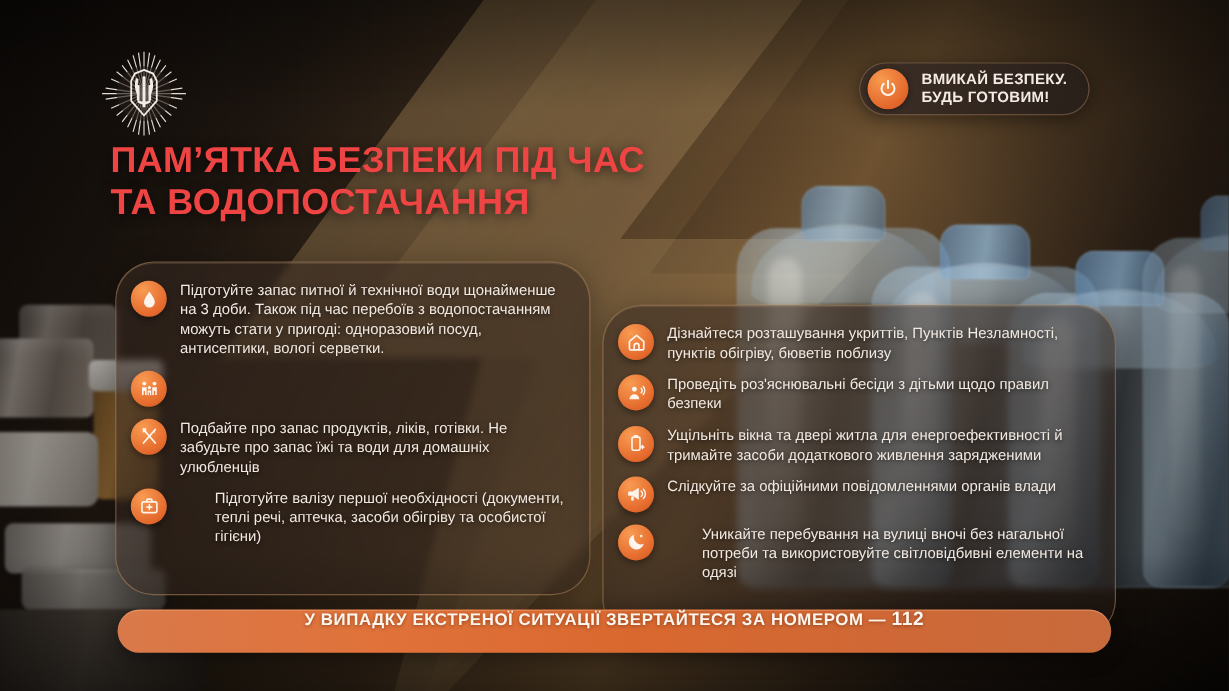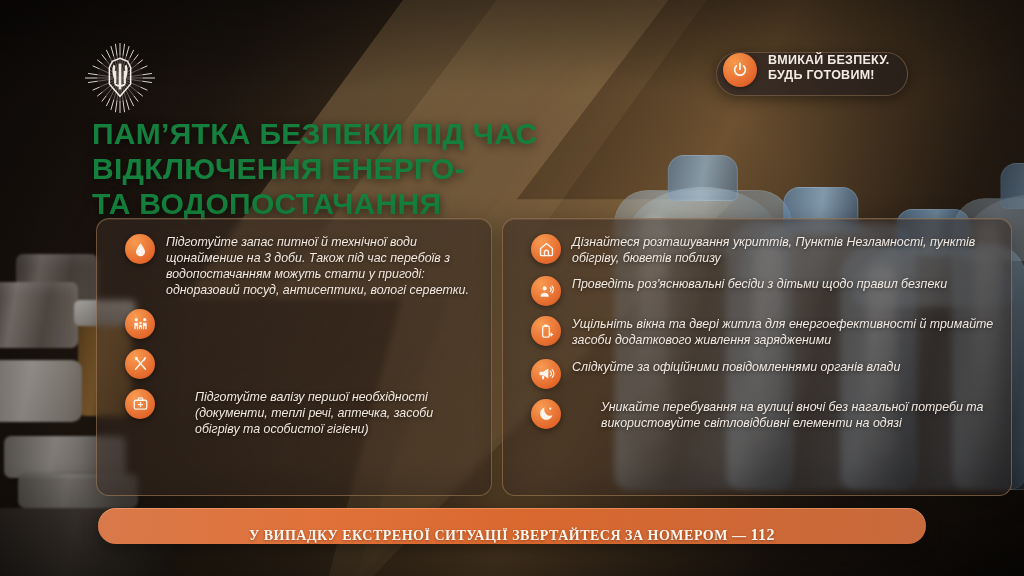--- a/index.html
+++ b/index.html
@@ -129,60 +129,59 @@
     background:linear-gradient(100deg,#3b342e,#6a5f55 50%,#2e2822 100%);
   }
 
   
   .logo { position:absolute; left:82px; top:40px; width:76px; height:76px; }
 
   
   .badge {
     position:absolute; left:716px; top:52px;
     height:44px; padding:0 18px 0 6px;
-    display:flex; gap:11px;
+    display:flex; align-items:center; gap:11px;
     border-radius:24px;
     background:linear-gradient(100deg, rgba(58,45,38,0.93), rgba(40,31,26,0.93));
     border:1px solid rgba(172,130,96,0.42);
     box-shadow:0 3px 14px rgba(0,0,0,.45);
   }
   .badge-ico {
     width:34px; height:34px; border-radius:50%;
     background:radial-gradient(circle at 34% 28%, #f79a4e, #e2652a 72%, #c14f1d);
     display:flex; align-items:center; justify-content:center;
     box-shadow:0 1px 5px rgba(0,0,0,.45);
   }
   .badge-txt {
     color:#f4ece4; font-weight:bold; font-size:12.5px; line-height:1.22;
     letter-spacing:.25px; text-transform:uppercase; white-space:nowrap;
   }
 
   
   .title {
     position:absolute; left:92px; top:116px; width:560px;
-    color:#15803d;
+    color:#ef4444;
     font-size:30px; font-weight:bold; line-height:1.17;
     letter-spacing:.3px; text-transform:uppercase;
     text-shadow:0 2px 10px rgba(0,0,0,.62);
   }
   .title div { white-space:nowrap; }
 
   
   .panel {
     position:absolute; top:218px;
-    border-radius:13px;
+    border-radius:32px;
     border:1px solid rgba(196,150,104,0.46);
     background:linear-gradient(150deg, rgba(56,42,34,0.58), rgba(38,28,23,0.50));
     backdrop-filter:blur(3px);
     box-shadow:0 6px 26px rgba(0,0,0,.34), inset 0 1px 0 rgba(255,225,195,.10);
-    padding:14px 16px 14px 28px;
-    font-style:italic;
+    padding:14px 16px 14px 12px;
   }
   .panel-left  { left:96px;  width:396px; height:278px; }
-  .panel-right { left:502px; width:510px; height:278px; }
+  .panel-right { left:502px; width:428px; height:278px;margin-top:36px; }
 
   .item { display:flex; align-items:flex-start; gap:11px; margin-bottom:9px; }
   .item:last-child { margin-bottom:0;gap:40px; }
 
   .ico {
     flex:0 0 auto;
     width:30px; height:30px; border-radius:50%;
     background:radial-gradient(circle at 34% 26%, #f89b52, #e4692c 70%, #c8521e);
     display:flex; align-items:center; justify-content:center;
     box-shadow:0 2px 6px rgba(0,0,0,.42);
@@ -196,23 +195,22 @@
     text-shadow:0 1px 4px rgba(0,0,0,.60);
     padding-top:1px;
   }
 
   
   .emerg {
     position:absolute; left:98px; top:508px;
     width:828px; height:36px;
     border-radius:18px;
     background:linear-gradient(95deg,#d9794a 0%,#e0723a 26%,#d9682f 52%,#cf6836 78%,#c76a3c 100%);
-    display:flex; align-items:flex-end; justify-content:center;
+    display:flex; align-items:flex-start; justify-content:center;
     box-shadow:0 4px 16px rgba(0,0,0,.42), inset 0 1px 0 rgba(255,205,165,.34);
-    font-family:Liberation Serif, serif;
   }
   .emerg span {
     color:#fdf6ef; font-size:14px; font-weight:bold;
     letter-spacing:.5px; text-transform:uppercase;
     text-shadow:0 1px 3px rgba(90,36,10,.55);
   }
   .emerg b { font-size:16px; }
 </style>
 </head>
 <body>
@@ -318,21 +316,20 @@
       </svg>
     </div>
     <div class="badge-txt">
       <div>ВМИКАЙ БЕЗПЕКУ.</div>
       <div>БУДЬ ГОТОВИМ!</div>
     </div>
   </div>
 
   <div class="title">
     <div>ПАМ’ЯТКА БЕЗПЕКИ ПІД ЧАС</div>
-    <div>ВІДКЛЮЧЕННЯ ЕНЕРГО-</div>
     <div>ТА ВОДОПОСТАЧАННЯ</div>
   </div>
 
   <div class="panel panel-left">
 
     <div class="item">
       <span class="ico">
         <svg width="17" height="17" viewBox="0 0 24 24" fill="#fff4ec">
           <path d="M12 3 C12 3 5.6 11 5.6 15.1 A6.4 6.4 0 0 0 18.4 15.1 C18.4 11 12 3 12 3 Z"></path>
         </svg>
@@ -355,20 +352,21 @@
 
     <div class="item">
       <span class="ico">
         <svg width="17" height="17" viewBox="0 0 24 24" stroke="#fff4ec" stroke-width="2" stroke-linecap="round" fill="none">
           <path d="M5 4 L19 20"></path>
           <path d="M19 4 L5 20"></path>
           <path d="M17.6 3.2 a2.6 3.4 0 0 1 0 5.6" fill="#fff4ec" stroke="none"></path>
           <path d="M5.2 3.4 v3.1 M7.2 3.4 v3.1"></path>
         </svg>
       </span>
+      <span class="txt">Подбайте про запас продуктів, ліків, готівки. Не забудьте про запас їжі та води для домашніх улюбленців</span>
     </div>
 
     <div class="item">
       <span class="ico">
         <svg width="17" height="17" viewBox="0 0 24 24" fill="none" stroke="#fff4ec" stroke-width="1.9" stroke-linejoin="round">
           <rect x="3.2" y="7.4" width="17.6" height="12.6" rx="2.3"></rect>
           <path d="M9 7.4 V5.4 a1.3 1.3 0 0 1 1.3-1.3 h3.4 a1.3 1.3 0 0 1 1.3 1.3 V7.4"></path>
           <path d="M12 10.6 v5.8 M9.1 13.5 h5.8" stroke-linecap="round"></path>
         </svg>
       </span>

